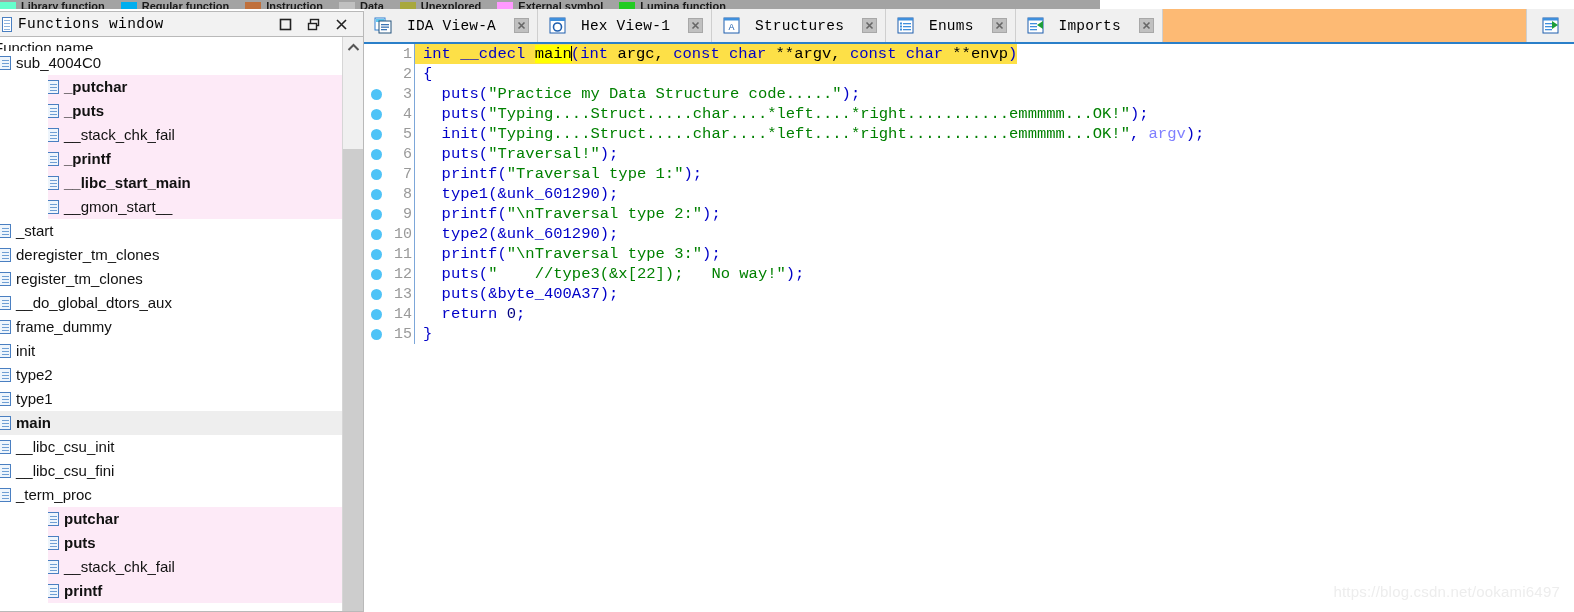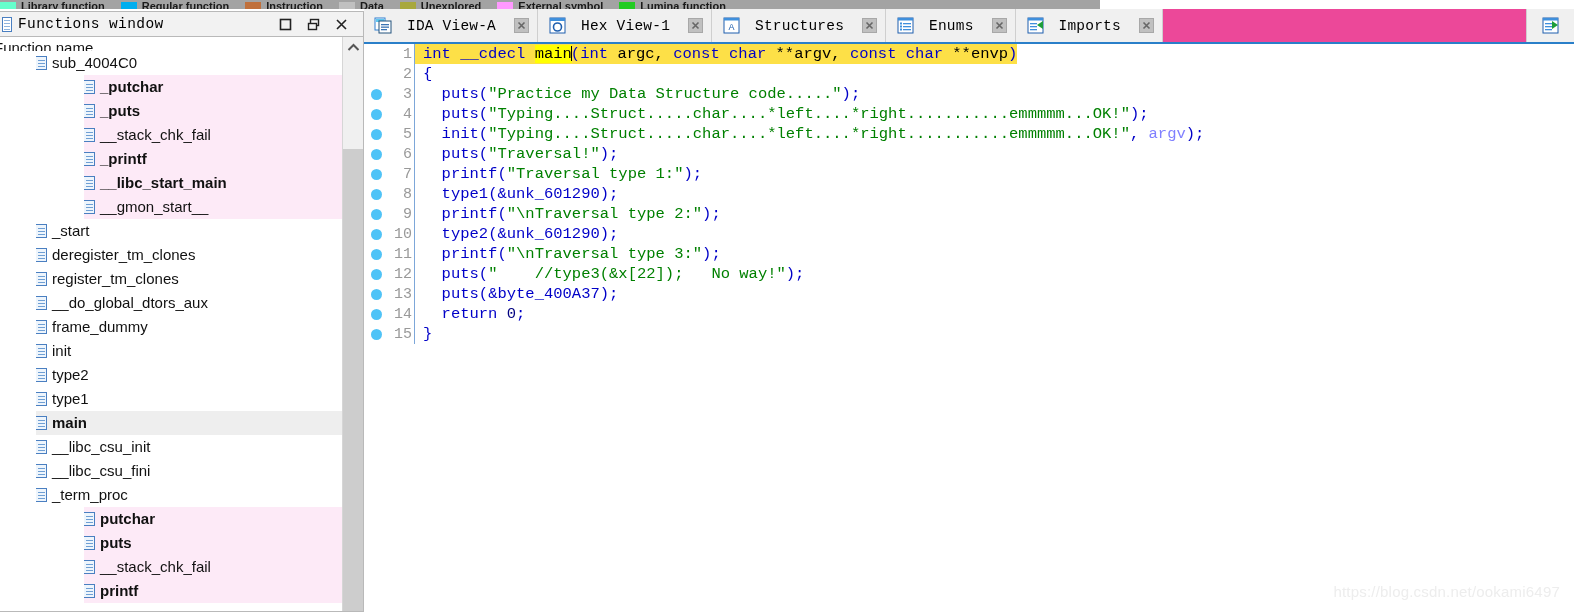--- a/index.html
+++ b/index.html
@@ -69,21 +69,21 @@
     position:absolute; left:0; top:0; height:22px; width:342px;
     background:#ffffff; border-bottom:1px solid #d4d4d4;
     display:flex; align-items:center; padding-left:0px;
     font-family:"Liberation Sans", sans-serif; font-size:15px; color:#111;
     overflow:hidden;
   }
   .fw-colheader span{ position:relative; left:-6px; }
 
   .fw-list {
     position:absolute; left:0; top:22px; width:342px; bottom:0;
-    overflow:hidden; background:#ffffff;padding-left:36px;
+    overflow:hidden; background:#ffffff;
   }
   .fn-row {
     height:24px; display:flex; align-items:center;
     padding-left:0px; white-space:nowrap; overflow:hidden;
     font-family:"Liberation Sans", sans-serif;
     font-size:15px; color:#111;
   }
   .fn-row.pink { background:#fdeaf7;margin-left:48px; }
   .fn-row.sel  { background:#eeeeee; }
   .fn-row.bold { font-weight:bold; }
@@ -109,21 +109,21 @@
   .fw-scroll-thumb {
     position:absolute; left:0; top:112px; width:21px; height:500px;
     background:#cdcdcd;
   }
 
   
   .right-pane { position:absolute; left:364px; top:9px; right:0; bottom:0; background:#ffffff; }
 
   .tabbar {
     position:absolute; left:0; top:0; right:0; height:35px;
-    background:#ec4899;
+    background:#fdba74;
     border-bottom:2px solid #2a7fc9;
     display:flex; align-items:stretch;
   }
   .tab {
     display:flex; align-items:center; gap:0;
     padding:0 8px 0 10px;
     border-right:1px solid #cfcfcf;
     background:#f0f0f0;
     position:relative;
   }

